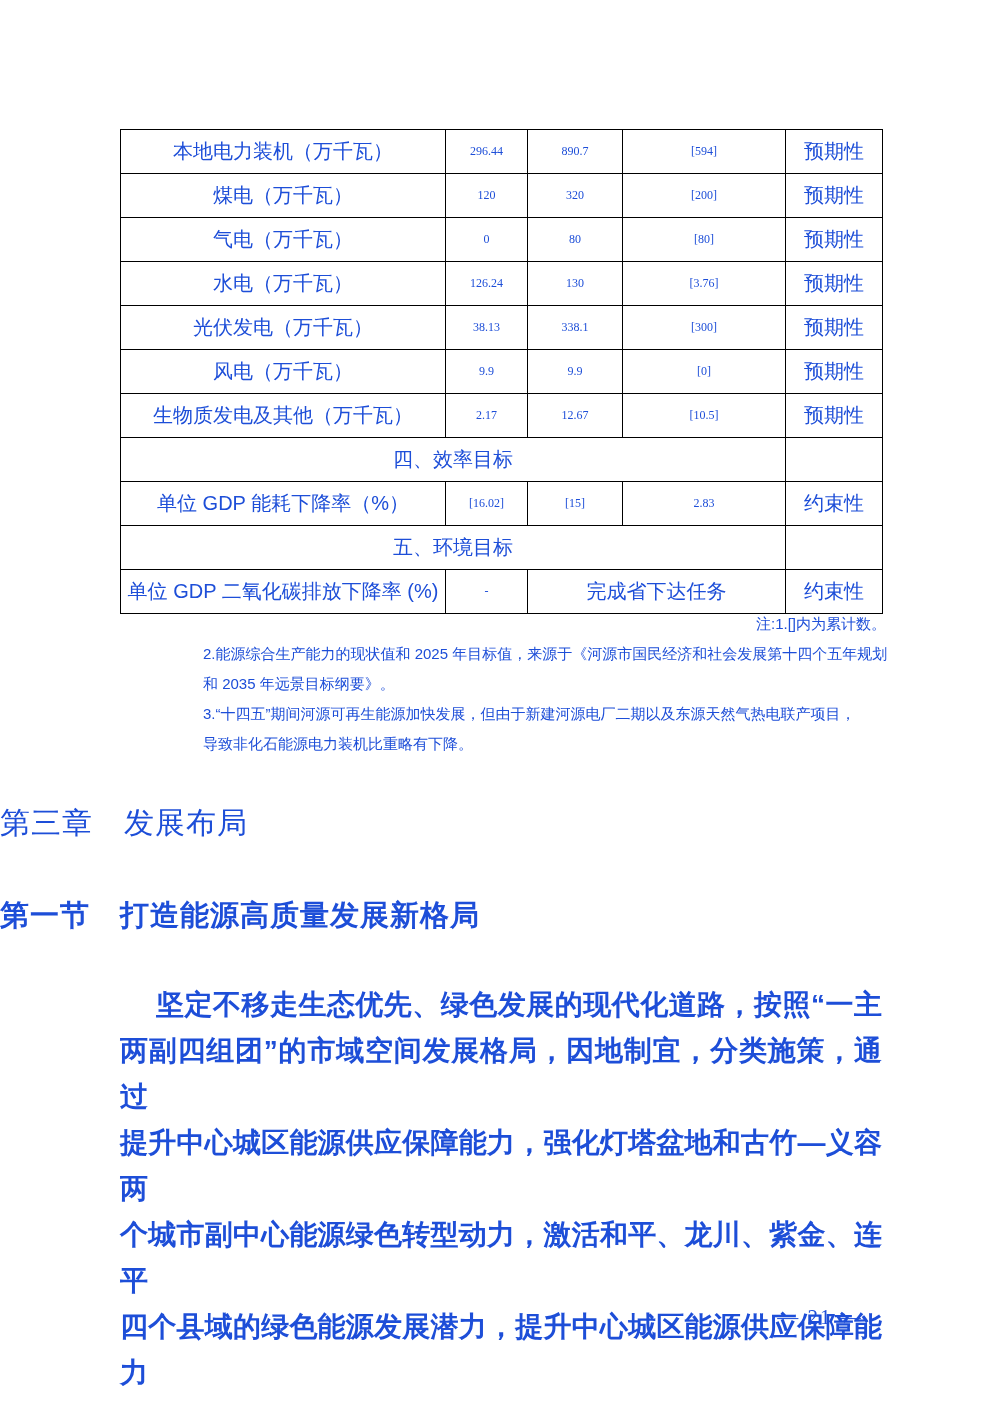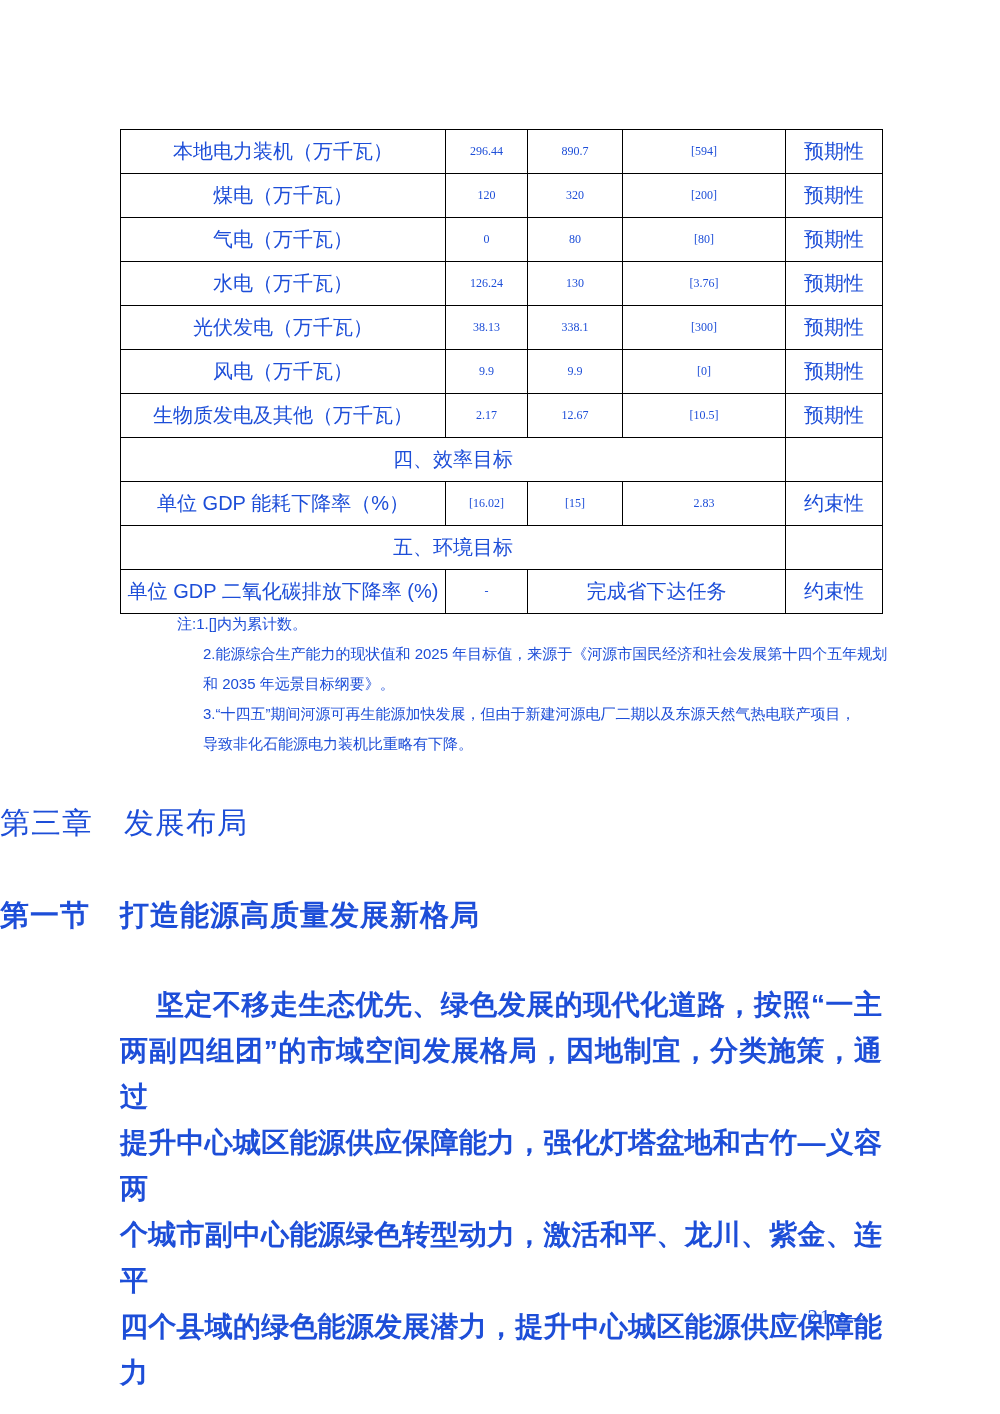--- a/index.html
+++ b/index.html
@@ -42,21 +42,21 @@
   
   .notes {
     position: absolute;
     left: 120px;
     top: 609px;
     width: 766px;
     font-size: 15px;
     line-height: 30px;
     white-space: nowrap;
   }
-  .note-line.indent-1 { padding-left: 57px; }
+  .note-line.indent-1 { padding-left: 57px; text-align: right; }
   .note-line.indent-2 { padding-left: 83px; }
 
   
   .chapter-heading {
     position: absolute;
     left: 0;
     top: 803px;
     width: 100%;
     margin: 0;
     text-align: left;

